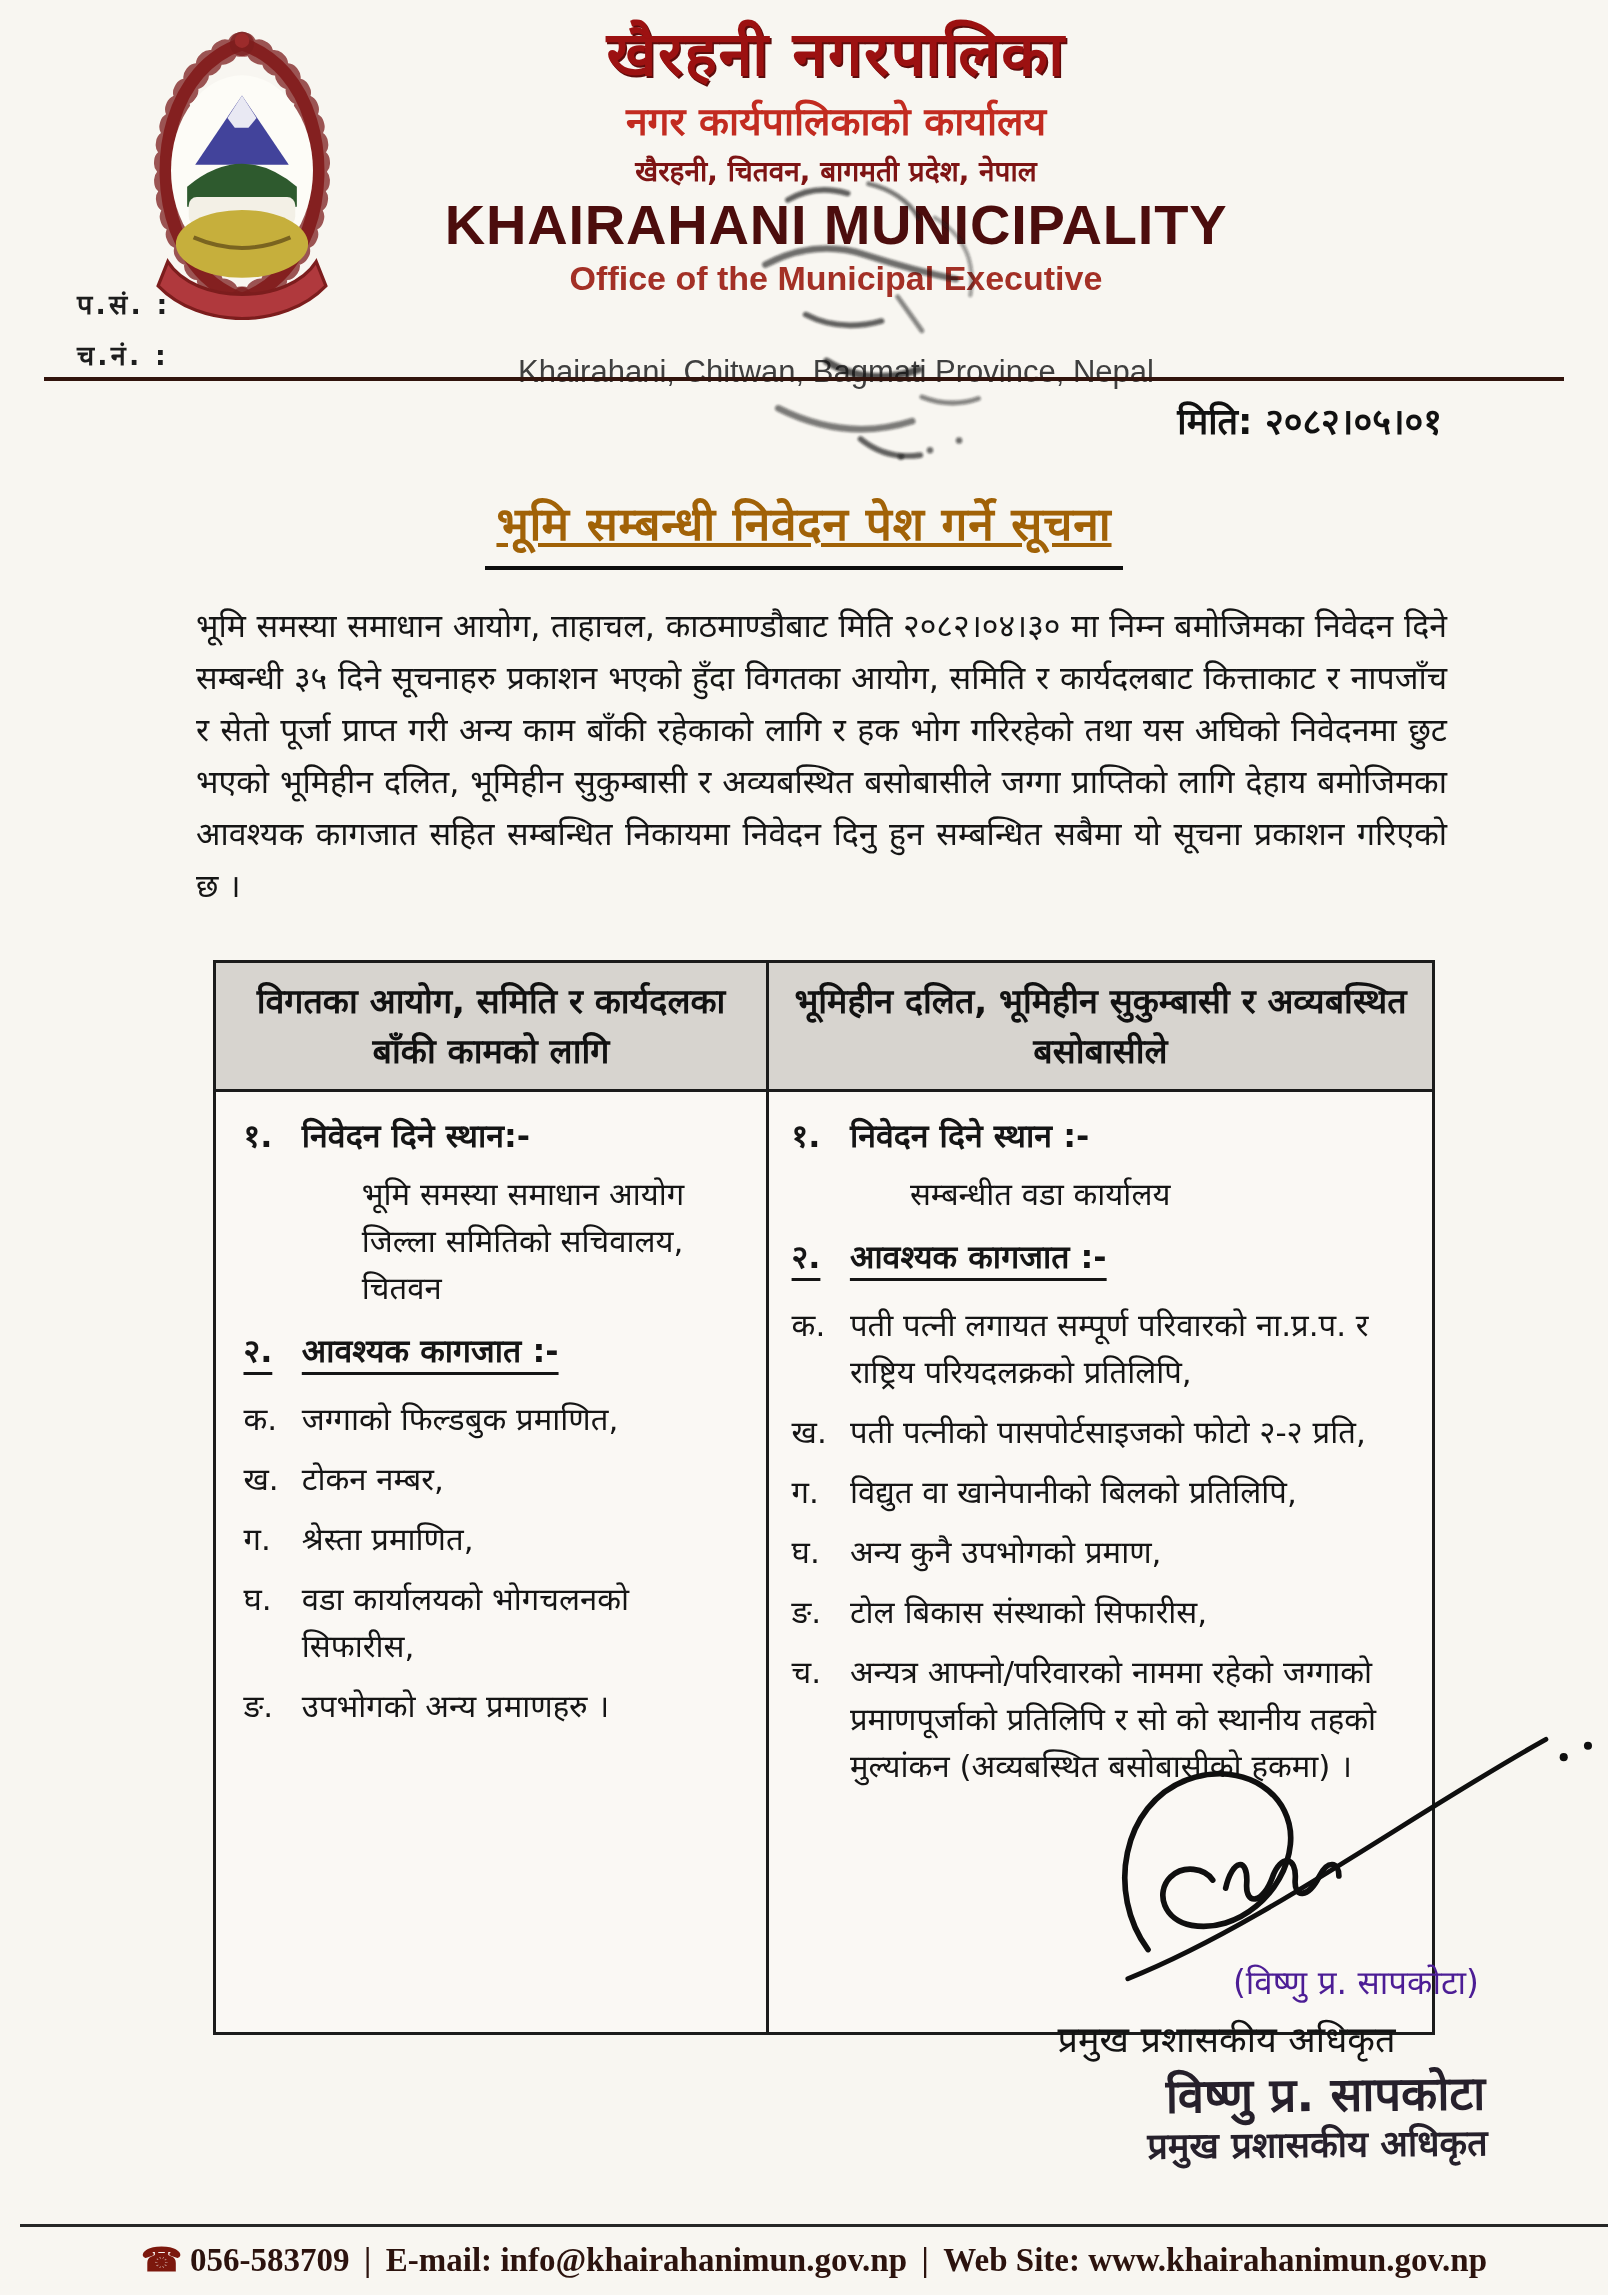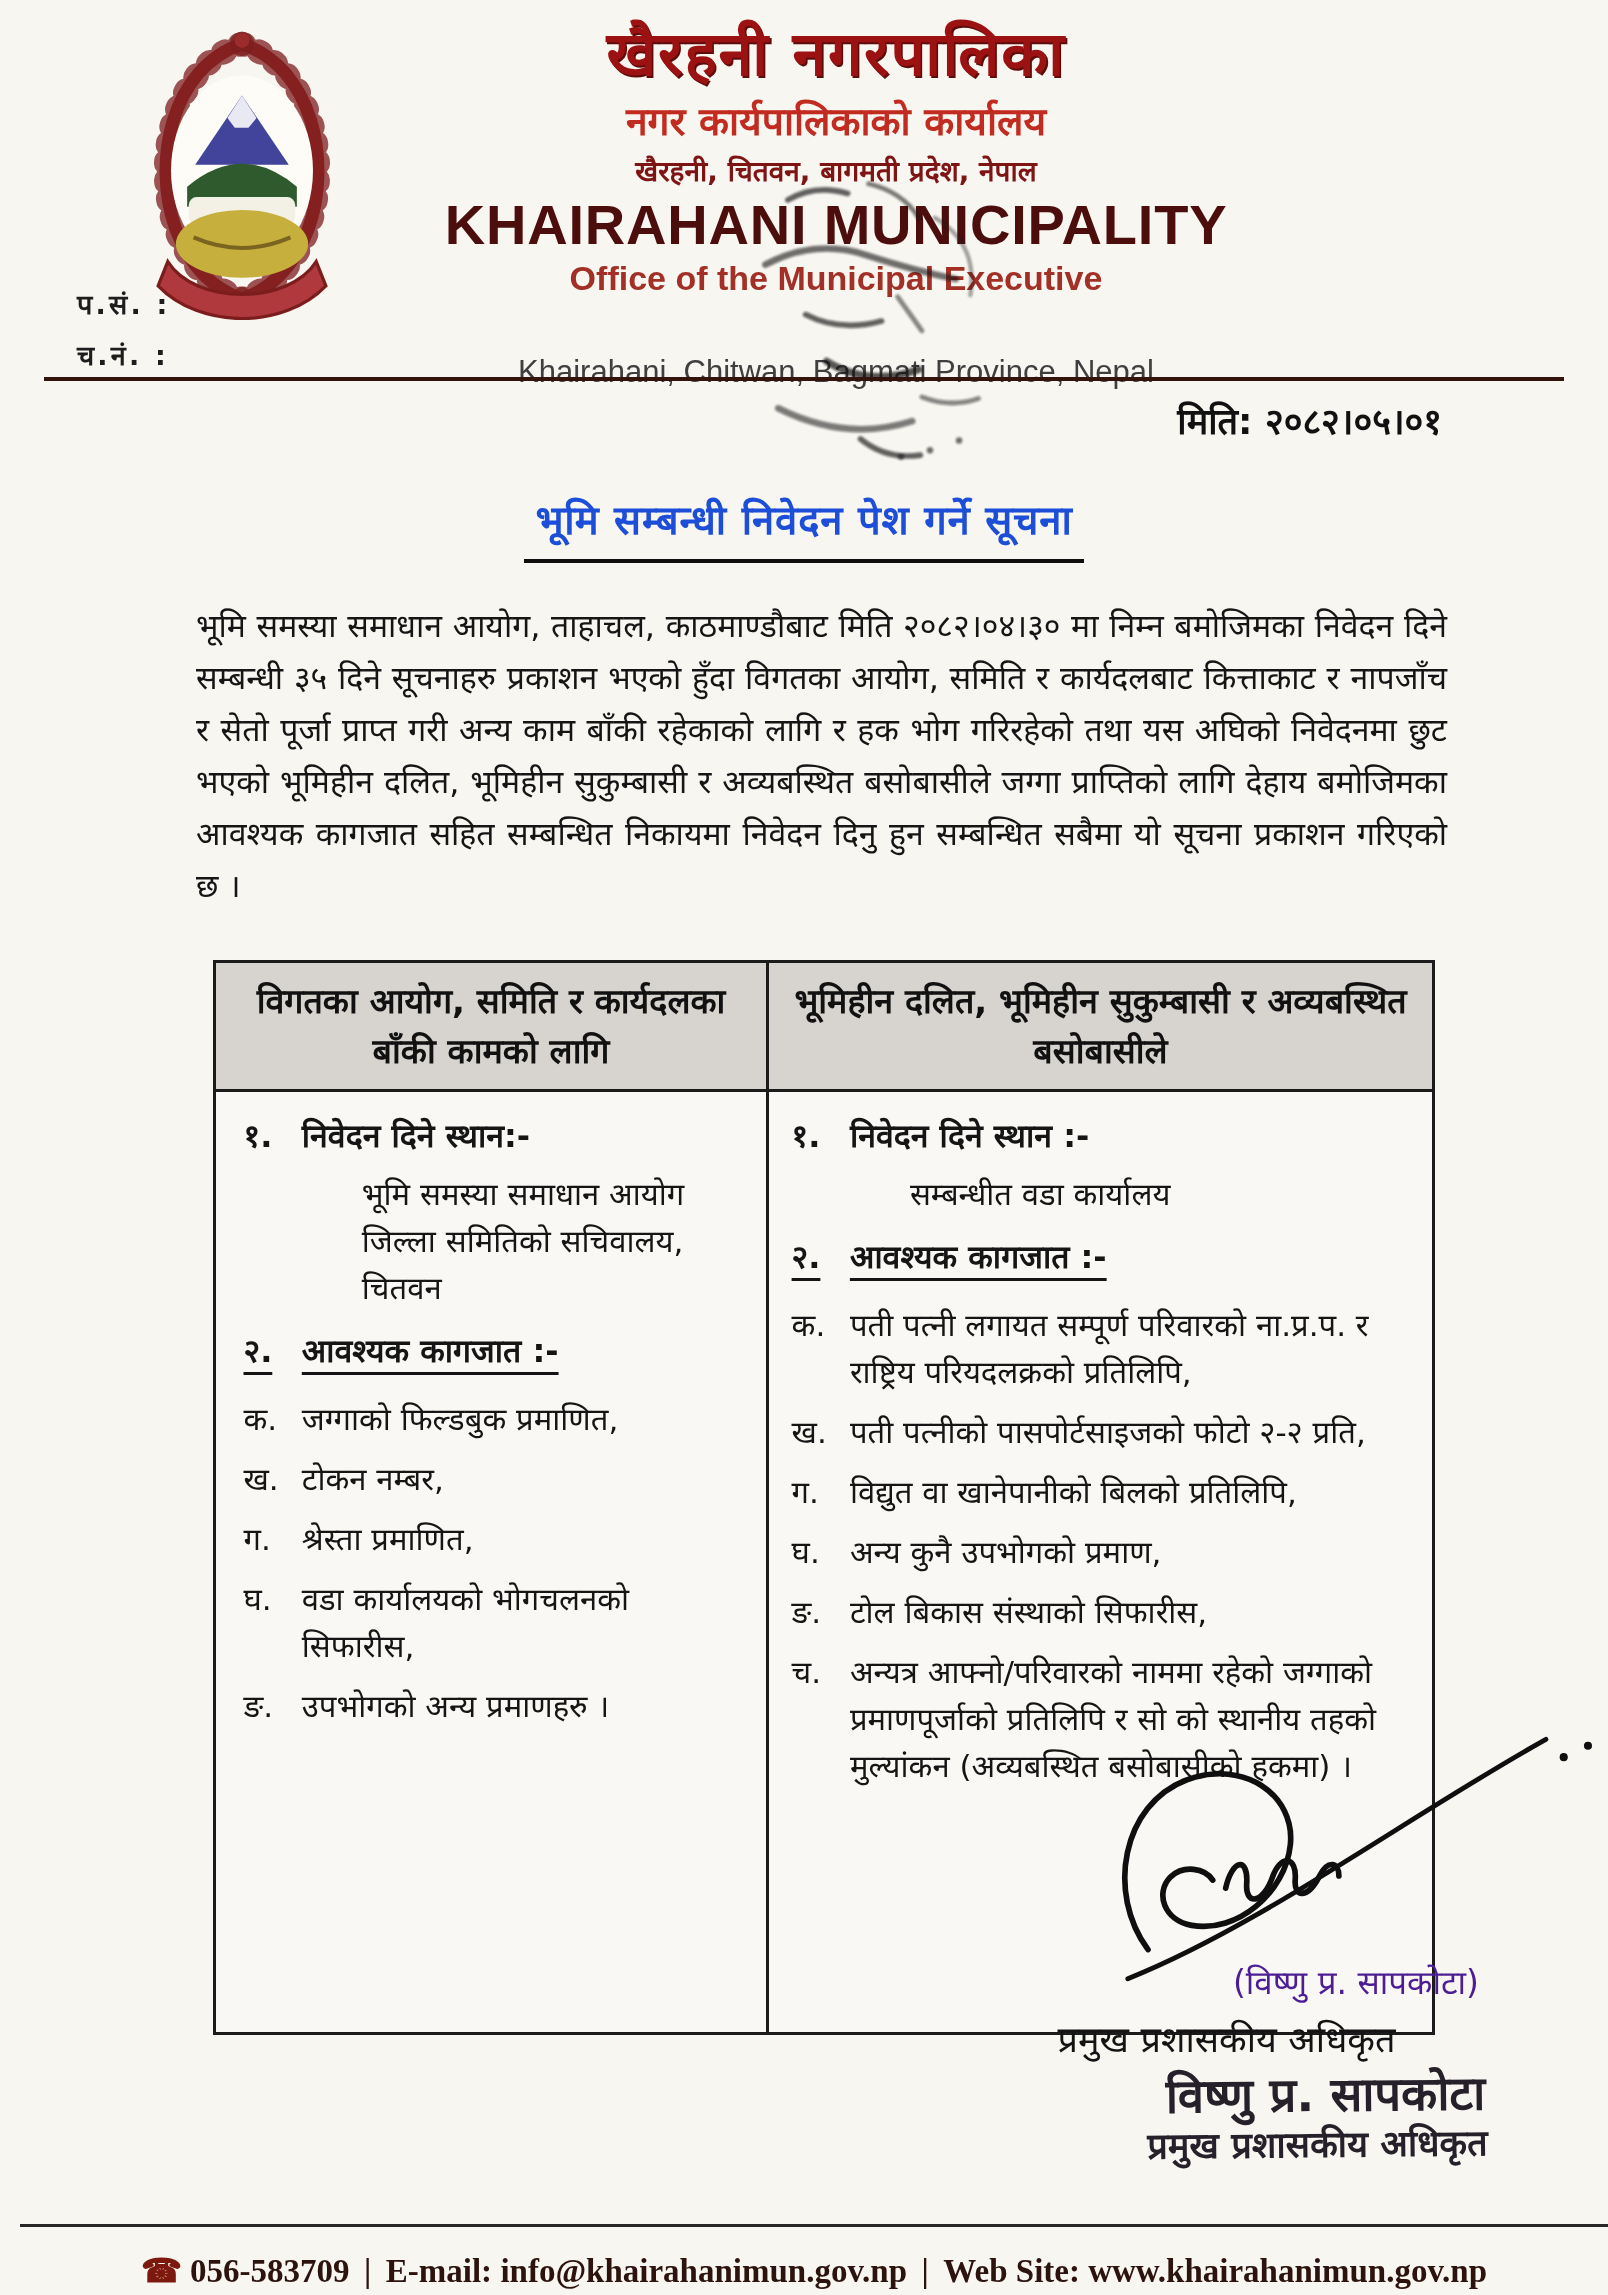--- a/index.html
+++ b/index.html
@@ -28,22 +28,22 @@
   .en-addr{font-family:"Liberation Sans",sans-serif;font-size:31px;font-weight:400;color:#3f3f3f;line-height:44px;margin-top:48px;}
   .ref-label{position:absolute;left:77px;font-size:27px;font-weight:700;color:#1d1d1d;letter-spacing:3.2px;}
   .ref-1{top:285px;}
   .ref-2{top:336px;}
   .ink-stamp{position:absolute;left:731px;top:166px;pointer-events:none;}
   .hdr-rule{position:absolute;left:44px;top:377px;width:1520px;height:4px;background:#32140d;}
   
   .date-line{position:absolute;top:396px;right:166px;font-size:36px;font-weight:700;color:#111;}
   .doc-title-wrap{position:absolute;left:0;top:491px;width:100%;text-align:center;}
   .doc-title{
-    display:inline-block;font-size:40px;font-weight:700;color:#1d4ed8;
-    border-bottom:4.8px solid #0e0e0e;padding:0 11.3px 13px 11.3px;letter-spacing:0.8px;
+    display:inline-block;font-size:46px;font-weight:700;color:#a16207;
+    border-bottom:4.8px solid #0e0e0e;padding:0 11.3px 13px 11.3px;letter-spacing:0.8px;text-decoration:underline;
   }
   .body-par{
     position:absolute;left:196px;top:600px;width:1251px;
     font-size:32px;line-height:52px;text-align:justify;color:#151515;
   }
   
   .doc-table{
     position:absolute;left:213px;top:960px;width:1222px;height:1075px;
     border:3.2px solid #1b1b1b;display:flex;flex-direction:column;box-sizing:border-box;
     background:#faf8f4;
@@ -70,21 +70,21 @@
   .sig-svg{position:absolute;left:1051px;top:1681px;pointer-events:none;}
   .sig-name{position:absolute;left:1075px;top:1959px;width:404px;text-align:right;font-size:33px;color:#4c1d95;}
   .sig-desg{position:absolute;left:1006px;top:2014px;width:441px;text-align:center;font-size:36px;color:#131313;}
   .stamp-name{position:absolute;left:1075px;top:2061px;width:501px;text-align:center;
     font-size:47px;font-weight:700;color:#26202b;transform:rotate(-0.6deg);}
   .stamp-desg{position:absolute;left:1075px;top:2119px;width:485px;text-align:center;
     font-size:36px;font-weight:700;color:#26202b;transform:rotate(-0.6deg);}
   
   .page-footer{
     position:absolute;left:0;right:0;top:2224px;bottom:0;
-    border-top:3.2px solid #262626;text-align:center;padding-top:24px;
+    border-top:3.2px solid #262626;text-align:center;padding-top:13px;
     font-family:"Liberation Serif",serif;font-size:33px;font-weight:700;color:#2c130e;margin-left:20px;
   }
   .page-footer .sep{padding:0 14.5px;font-weight:700;}
   .phone-ic{color:#7c180d;padding-right:8px;}
 </style>
 </head>
 <body>
 
 <div class="page">
 

